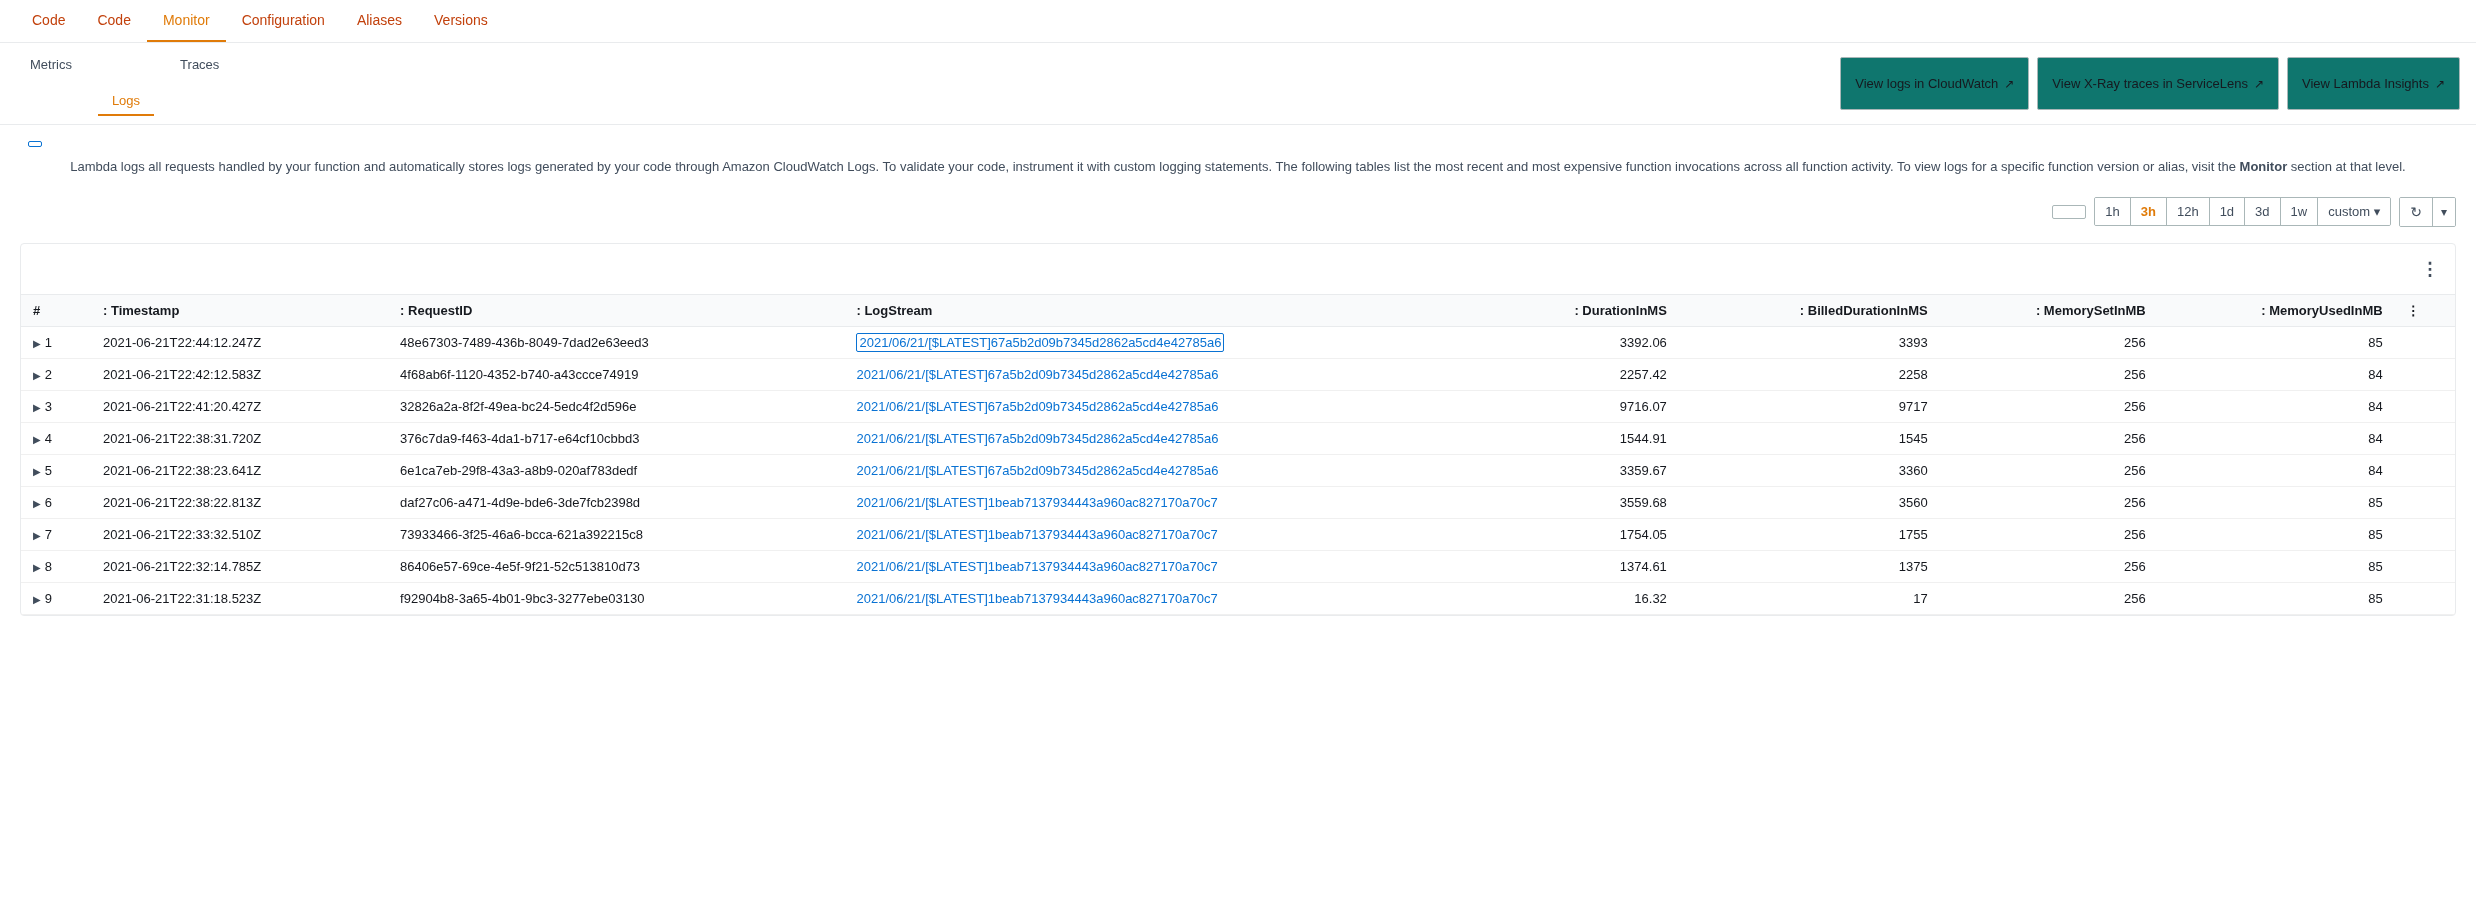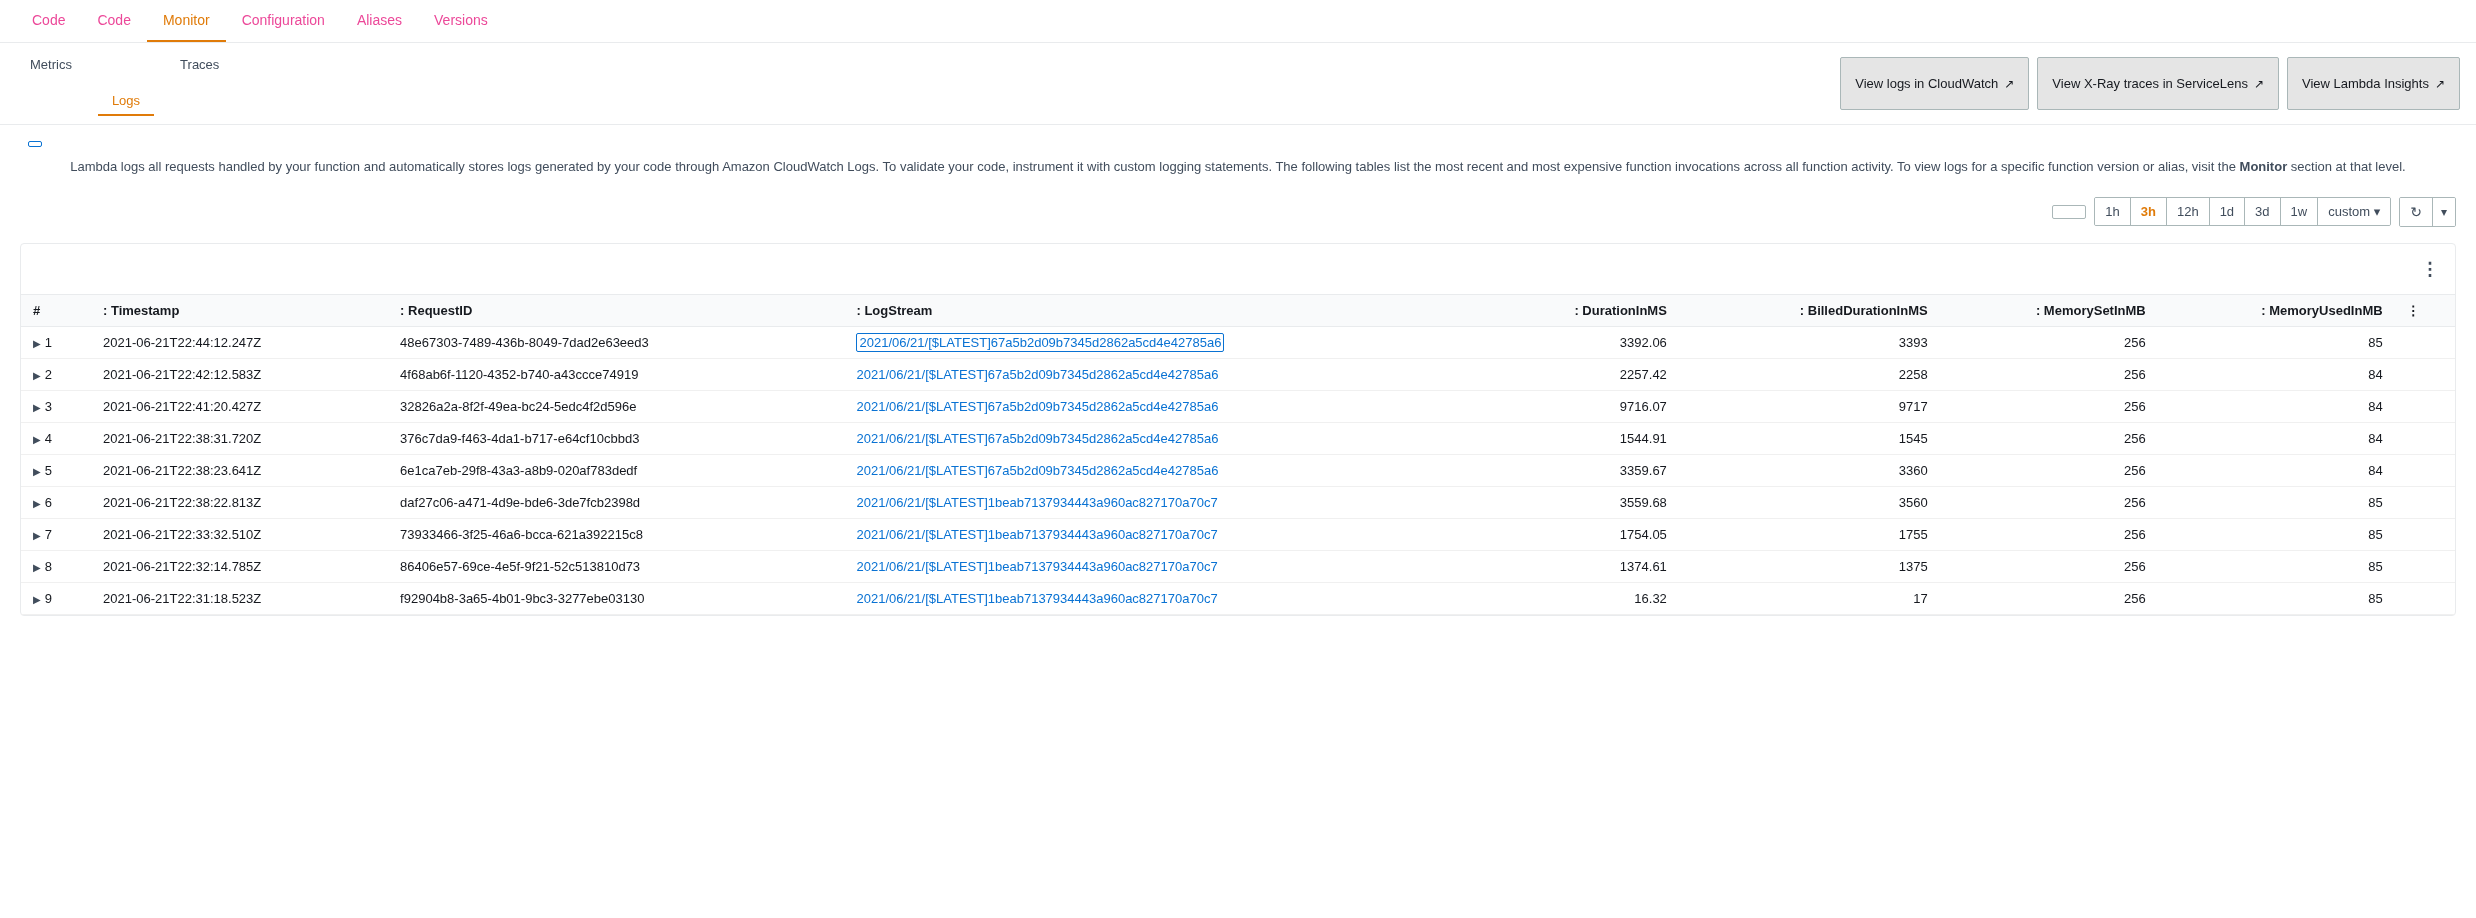--- a/index.html
+++ b/index.html
@@ -1,30 +1,30 @@
 <!DOCTYPE html>
 <html><head>
   <meta charset="utf-8">
   <style>
     * { box-sizing: border-box; margin: 0; padding: 0; }
     body { font-family: -apple-system, BlinkMacSystemFont, 'Segoe UI', Arial, sans-serif; font-size: 13px; background: #fff; color: #16191f; }
 
     
     .top-tabs { display: flex; border-bottom: 1px solid #e9ebed; padding: 0 16px; background: #fff; }
-    .top-tab { padding: 12px 16px; cursor: pointer; font-size: 14px; color: #ec4899; border-bottom: 2px solid transparent; text-decoration: none; }
+    .top-tab { padding: 12px 16px; cursor: pointer; font-size: 14px; color: #c2410c; border-bottom: 2px solid transparent; text-decoration: none; }
     .top-tab.active { color: #e07b09; border-bottom: 2px solid #e07b09; font-weight: 500; }
 
     
     .secondary-tabs-row { display: flex; align-items: center; padding: 8px 16px; border-bottom: 1px solid #e9ebed; background: #fff; }
     .secondary-tabs { display: flex; gap: 12px; }
     .secondary-tab { padding: 6px 14px; cursor: pointer; font-size: 13px; color: #414d5c; border-bottom: 2px solid transparent; }
     .secondary-tab-underline { border-bottom: 2px solid #e07b09 !important; color: #e07b09 !important; font-weight: 500; margin-top: 36px; }
 
     .header-buttons { display: flex; gap: 8px; margin-left: auto; }
-    .header-btn { display: flex; align-items: center; gap: 6px; padding: 18px 14px; border: 1px solid #aab7b8; border-radius: 2px; background: #e5e5e5; cursor: pointer; font-size: 13px; color: #16191f; white-space: nowrap; }
+    .header-btn { display: flex; align-items: center; gap: 6px; padding: 18px 14px; border: 1px solid #aab7b8; border-radius: 2px; background: #0f766e; cursor: pointer; font-size: 13px; color: #16191f; white-space: nowrap; }
     .ext-icon { font-size: 12px; }
 
     
     .main-content { padding: 16px 20px; background: #fff; }
 
     
     .section-heading { display: flex; align-items: center; gap: 8px; margin-bottom: 10px; }
     .section-heading h2 { font-size: 18px; font-weight: 700; color: #16191f; }
     .info-badge { font-size: 12px; color: #0972d3; cursor: pointer; padding: 2px 6px; border: 1px solid #0972d3; border-radius: 2px; }
 

